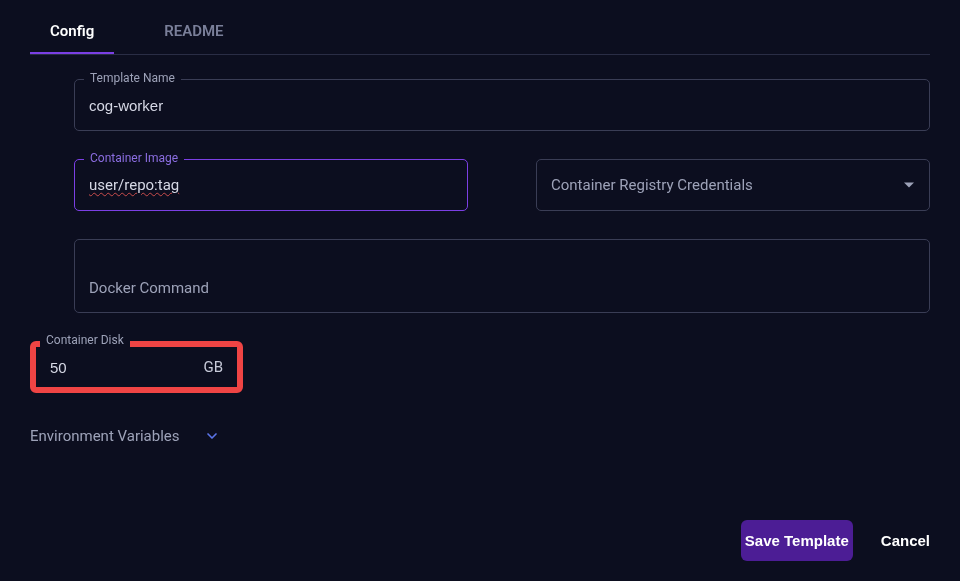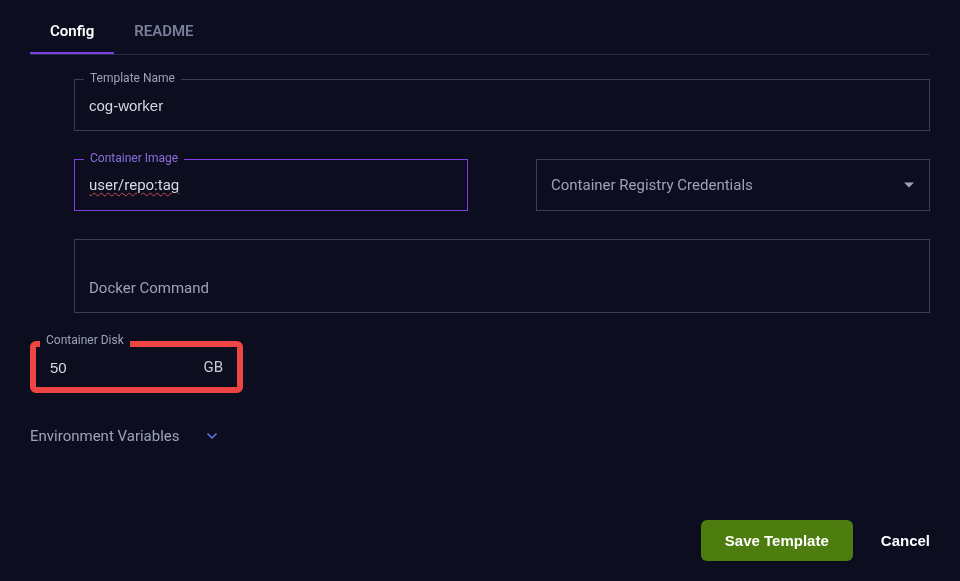--- a/index.html
+++ b/index.html
@@ -9,41 +9,42 @@
     width: 960px;
     height: 581px;
     overflow: hidden;
     padding: 8px 30px 20px 30px;
     position: relative;
   }
   .tabs {
     display: flex;
     border-bottom: 1px solid #2a2d45;
     margin-bottom: 24px;
+    gap: 30px;
   }
   .tab {
     padding: 14px 20px 12px 20px;
     font-size: 15px;
     font-weight: 600;
     cursor: pointer;
     color: #7a7f99;
     border-bottom: 2px solid transparent;
   }
   .tab.active {
     color: #ffffff;
     border-bottom: 2px solid #7b3fe4;
   }
   .field-wrap {
     position: relative;
     margin-bottom: 28px;
     margin-left: 44px;
   }
   .outlined {
     border: 1px solid #3a3d55;
-    border-radius: 0;
+    border-radius: 5px;
     background: transparent;
     width: 100%;
     height: 52px;
     padding: 0 14px;
     color: #d6d8e5;
     font-size: 15px;
     display: flex;
     align-items: center;
   }
   .outlined.focused {
@@ -123,25 +124,25 @@
   .chevron svg { display: block; }
   .footer {
     position: absolute;
     bottom: 20px;
     right: 30px;
     display: flex;
     align-items: center;
     gap: 28px;
   }
   .btn-primary {
-    background: #4d7c0f;
+    background: #4c1d95;
     color: #ffffff;
     border: none;
     border-radius: 6px;
-    padding: 12px 24px;
+    padding: 12px 4px;
     font-size: 15px;
     font-weight: 600;
     cursor: pointer;
   }
   .btn-text {
     background: transparent;
     border: none;
     color: #ffffff;
     font-size: 15px;
     font-weight: 600;

